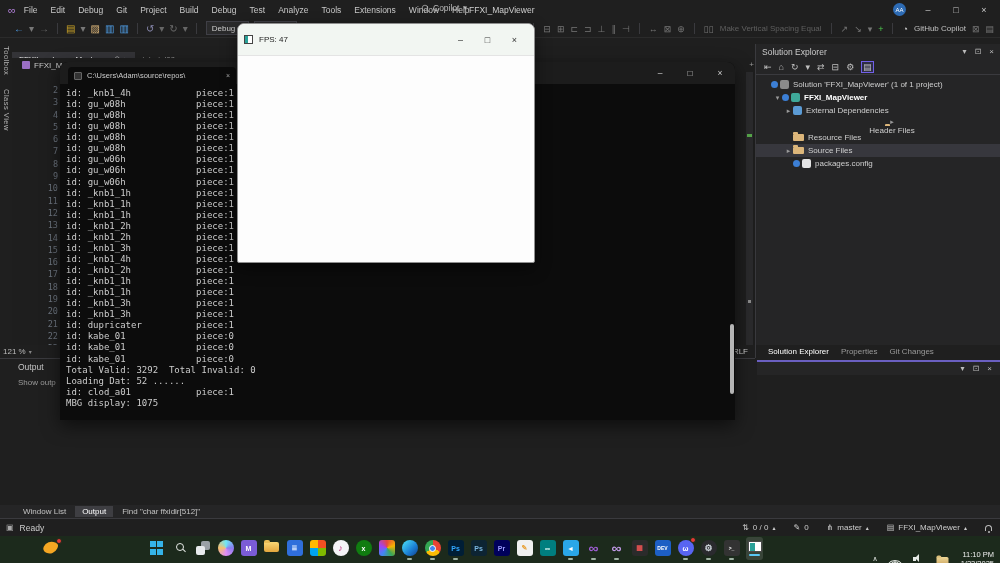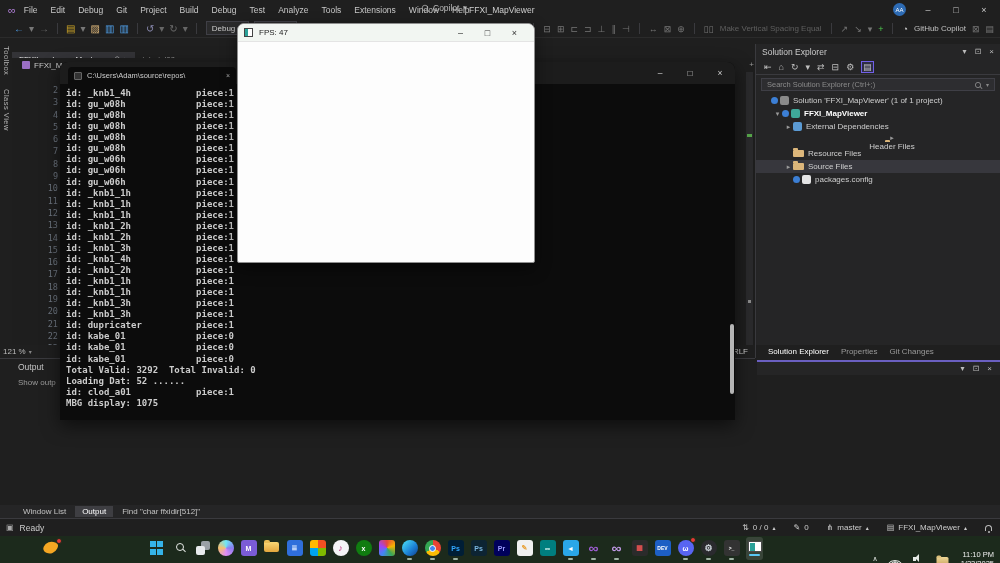--- a/index.html
+++ b/index.html
@@ -114,28 +114,28 @@
               background:#0c0c0c; border-radius:8px 8px 0 0; box-shadow:0 6px 18px rgba(0,0,0,.55); }
   #term-title { height:22px; background:#1c1c1c; border-radius:8px 8px 0 0; display:flex; align-items:flex-end; }
   .term-tab { margin-left:8px; height:17px; width:168px; background:#0c0c0c; border-radius:4px 4px 0 0;
               display:flex; align-items:center; gap:5px; padding:0 6px; font-size:7.5px; color:#ccc; }
   .term-tab .tt-ico { width:8px; height:8px; background:#333; border:1px solid #666; border-radius:1px; }
   .term-tab .tt-close { margin-left:auto; color:#aaa; font-size:7px; }
   .term-plus { color:#ccc; font-size:10px; margin:0 0 3px 8px; }
   #term-ctrls { margin-left:auto; display:flex; align-items:center; height:22px; }
   #term-ctrls span { width:30px; text-align:center; color:#ccc; font-size:8.5px; }
   #term-body { position:relative; height:336px; padding:4px 0 0 6px; overflow:hidden; }
-  #term-lines div { font-family:"DejaVu Sans Mono", monospace; font-size:9px; font-weight:bold;
+  #term-lines div { font-family:"DejaVu Sans Mono", monospace; font-size:9px; font-weight:normal;
                     color:#cccccc; height:11.07px; line-height:11.07px; white-space:pre; }
   #term-scroll { position:absolute; right:1px; top:240px; width:4px; height:70px; background:#b5b5b5; border-radius:2px; }
 
   
   #fps { position:absolute; left:237px; top:23px; width:298px; height:240px; z-index:30;
          background:#fdfdfd; border:1px solid #8f8f8f; border-radius:7px 7px 2px 2px; box-shadow:0 6px 16px rgba(0,0,0,.45); }
-  #fps-title { height:18px; background:#f2f6f2; border-radius:7px 7px 0 0; display:flex; align-items:center;
+  #fps-title { height:32px; background:#f2f6f2; border-radius:7px 7px 0 0; display:flex; align-items:center;
                font-size:8px; color:#222; padding:0 6px; border-bottom:1px solid #e4e4e4; }
   .fps-ico { width:9px; height:9px; border:1px solid #444; background:linear-gradient(90deg,#2aa198 0 45%,#fff 45%); margin-right:6px; }
   #fps-title .spacer { flex:1; }
   #fps-title .fbtn { width:27px; text-align:center; color:#333; font-size:9px; }
 
   
   #taskbar { position:absolute; left:0; top:536px; width:1000px; height:27px; background:#1c2a1c; }
   #tb-pin-left { position:absolute; left:44px; top:5px; width:16px; height:16px; }
   .swoosh { position:absolute; width:13px; height:13px; background:#f5a623; border-radius:70% 30% 65% 35%; transform:rotate(25deg); }
   .redbadge { position:absolute; right:-2px; top:-3px; width:6px; height:6px; border-radius:50%; background:#e53935; border:1px solid #1c2a1c; }
@@ -348,26 +348,20 @@
     <div id="se-toolbar">
         <span class="sico">⇤</span>
         <span class="sico">⌂</span>
         <span class="sico">↻</span>
         <span class="sico">▾</span>
         <span class="sico">⇄</span>
         <span class="sico">⊟</span>
         <span class="sico">⚙</span>
         <span class="sico hl">▤</span>
       </div>
-    <div id="se-search">
-      <span>Search Solution Explorer (Ctrl+;)</span>
-      <span class="spacer"></span>
-      <span class="i-search"></span>
-      <span style="font-size:6px;color:#888;">▾</span>
-    </div>
     <div id="se-tree">
         <div class="trow" style="padding-left: 6px;">
           <span class="arr"></span>
           <span class="tico lock"></span>
           <span class="tico sol"></span>
           <span class="lbl">Solution 'FFXI_MapViewer' (1 of 1 project)</span>
         </div>
         <div class="trow bold" style="padding-left: 17px;">
           <span class="arr">▾</span>
           <span class="tico lock"></span>

